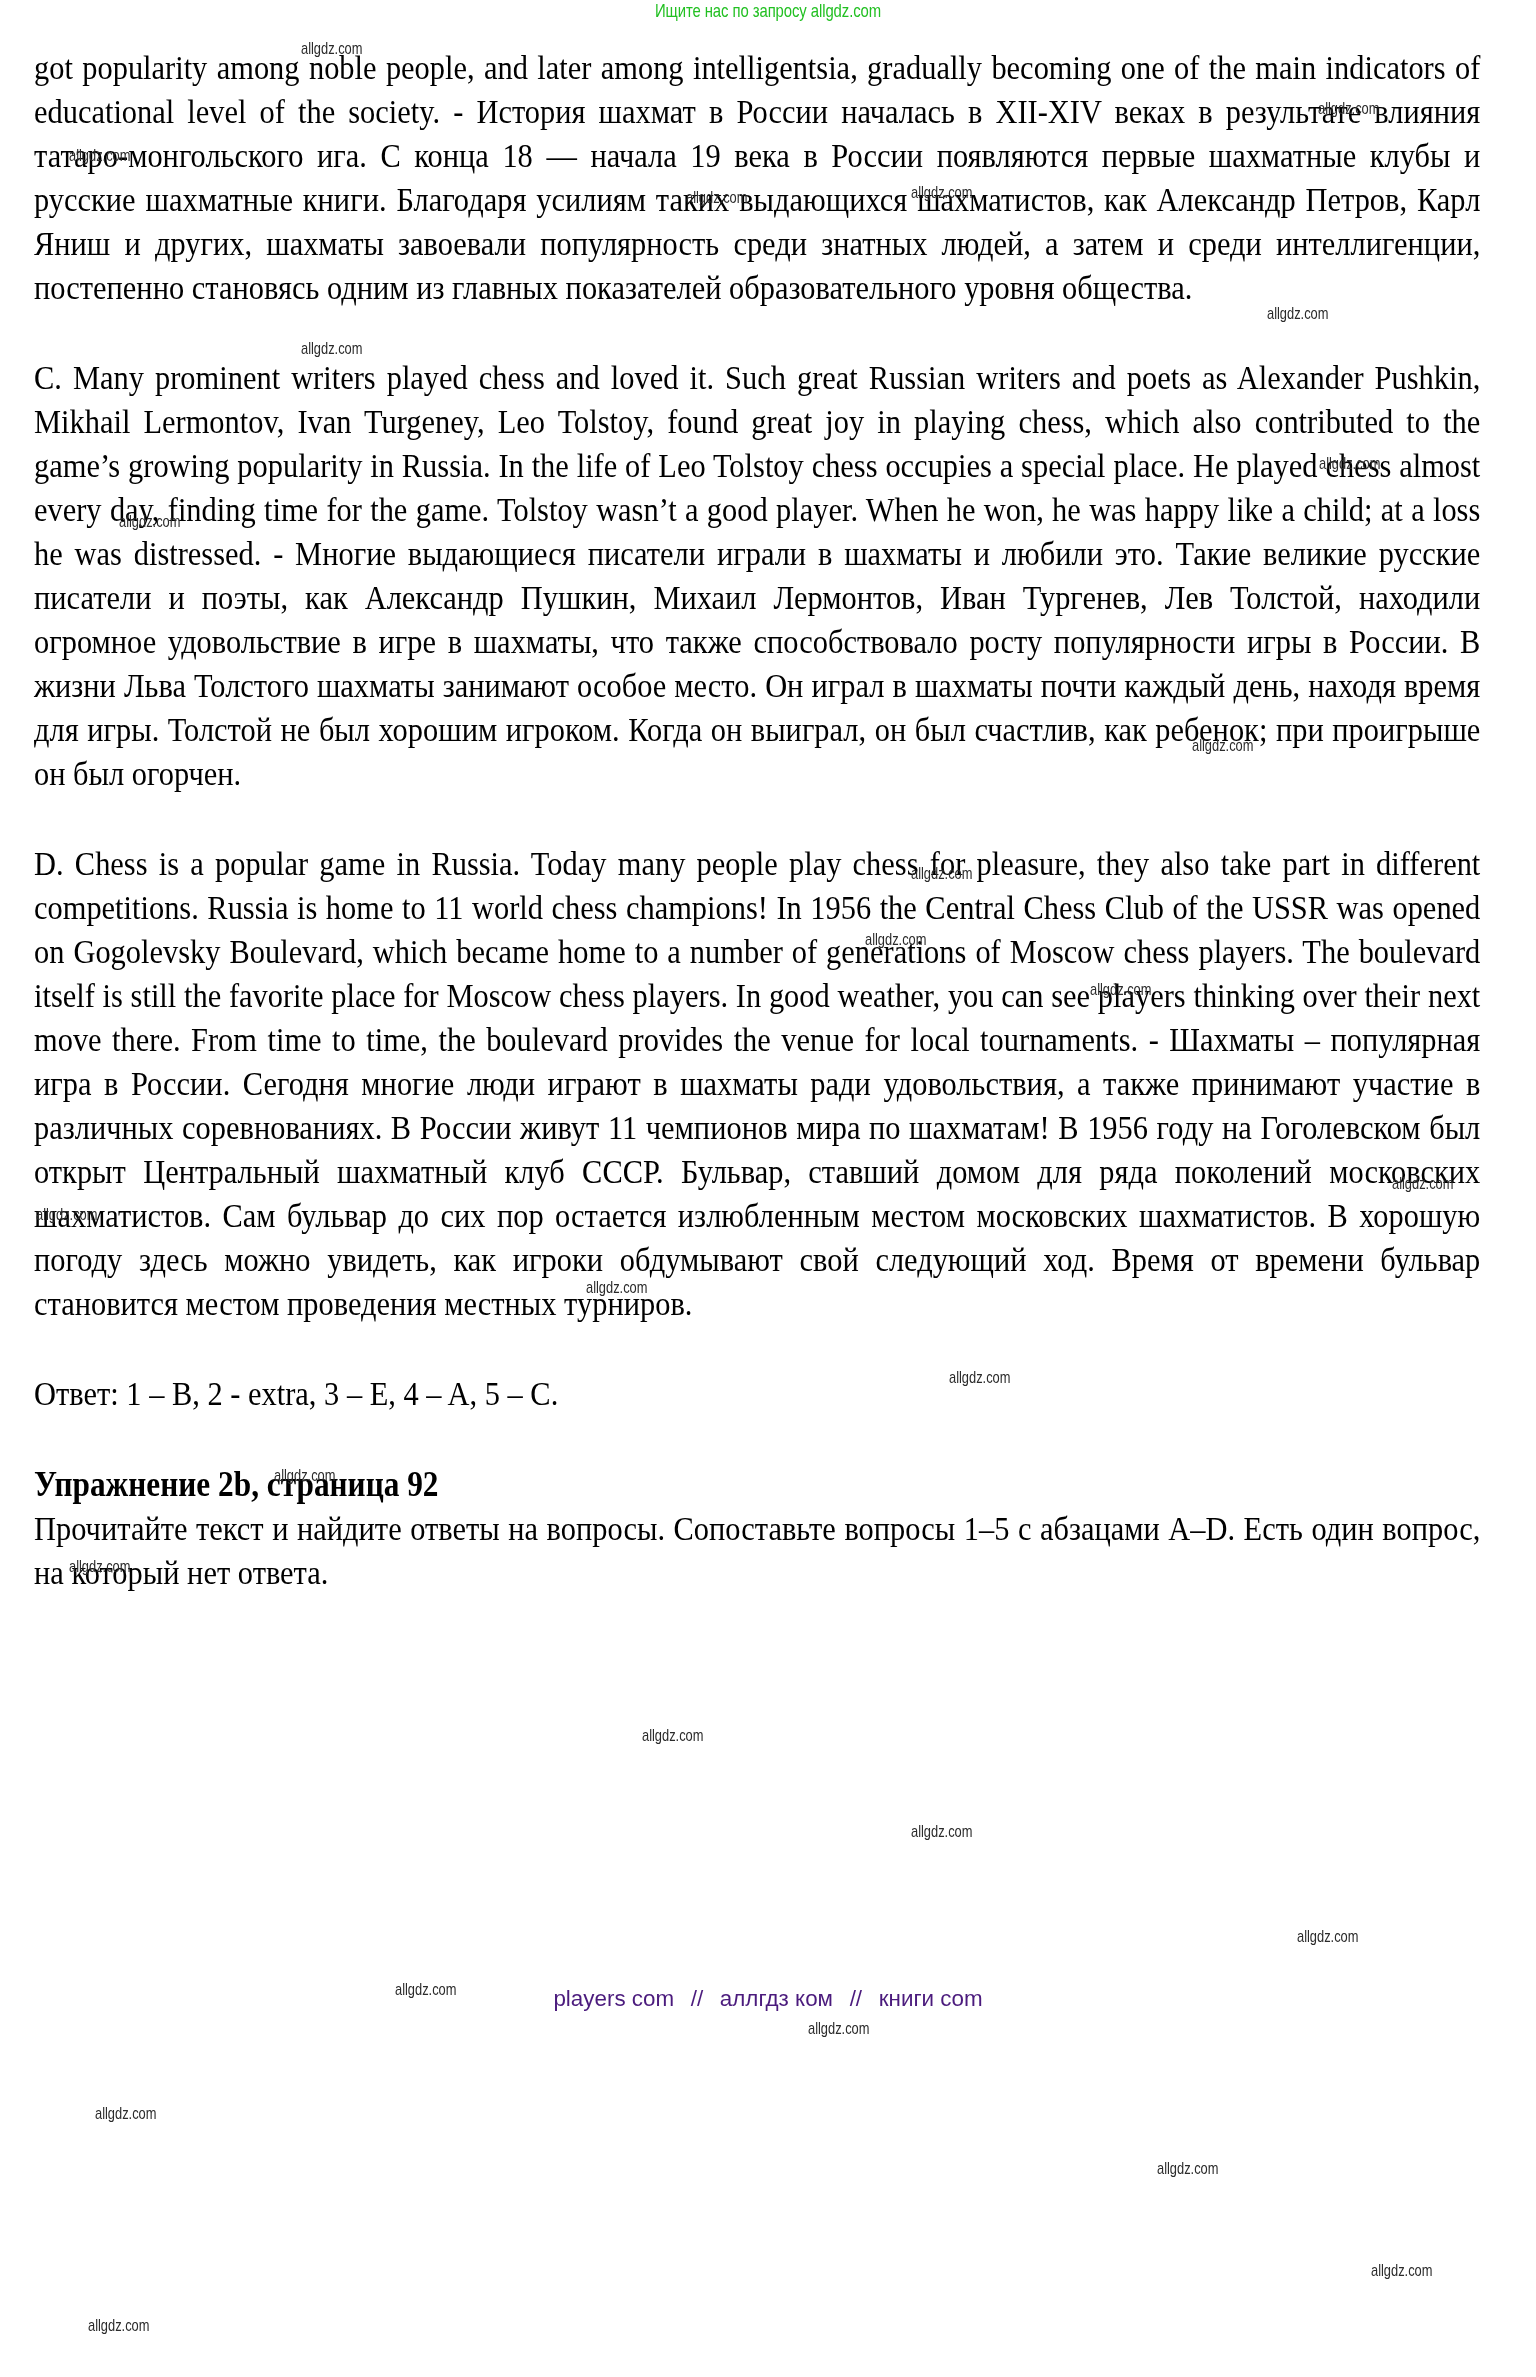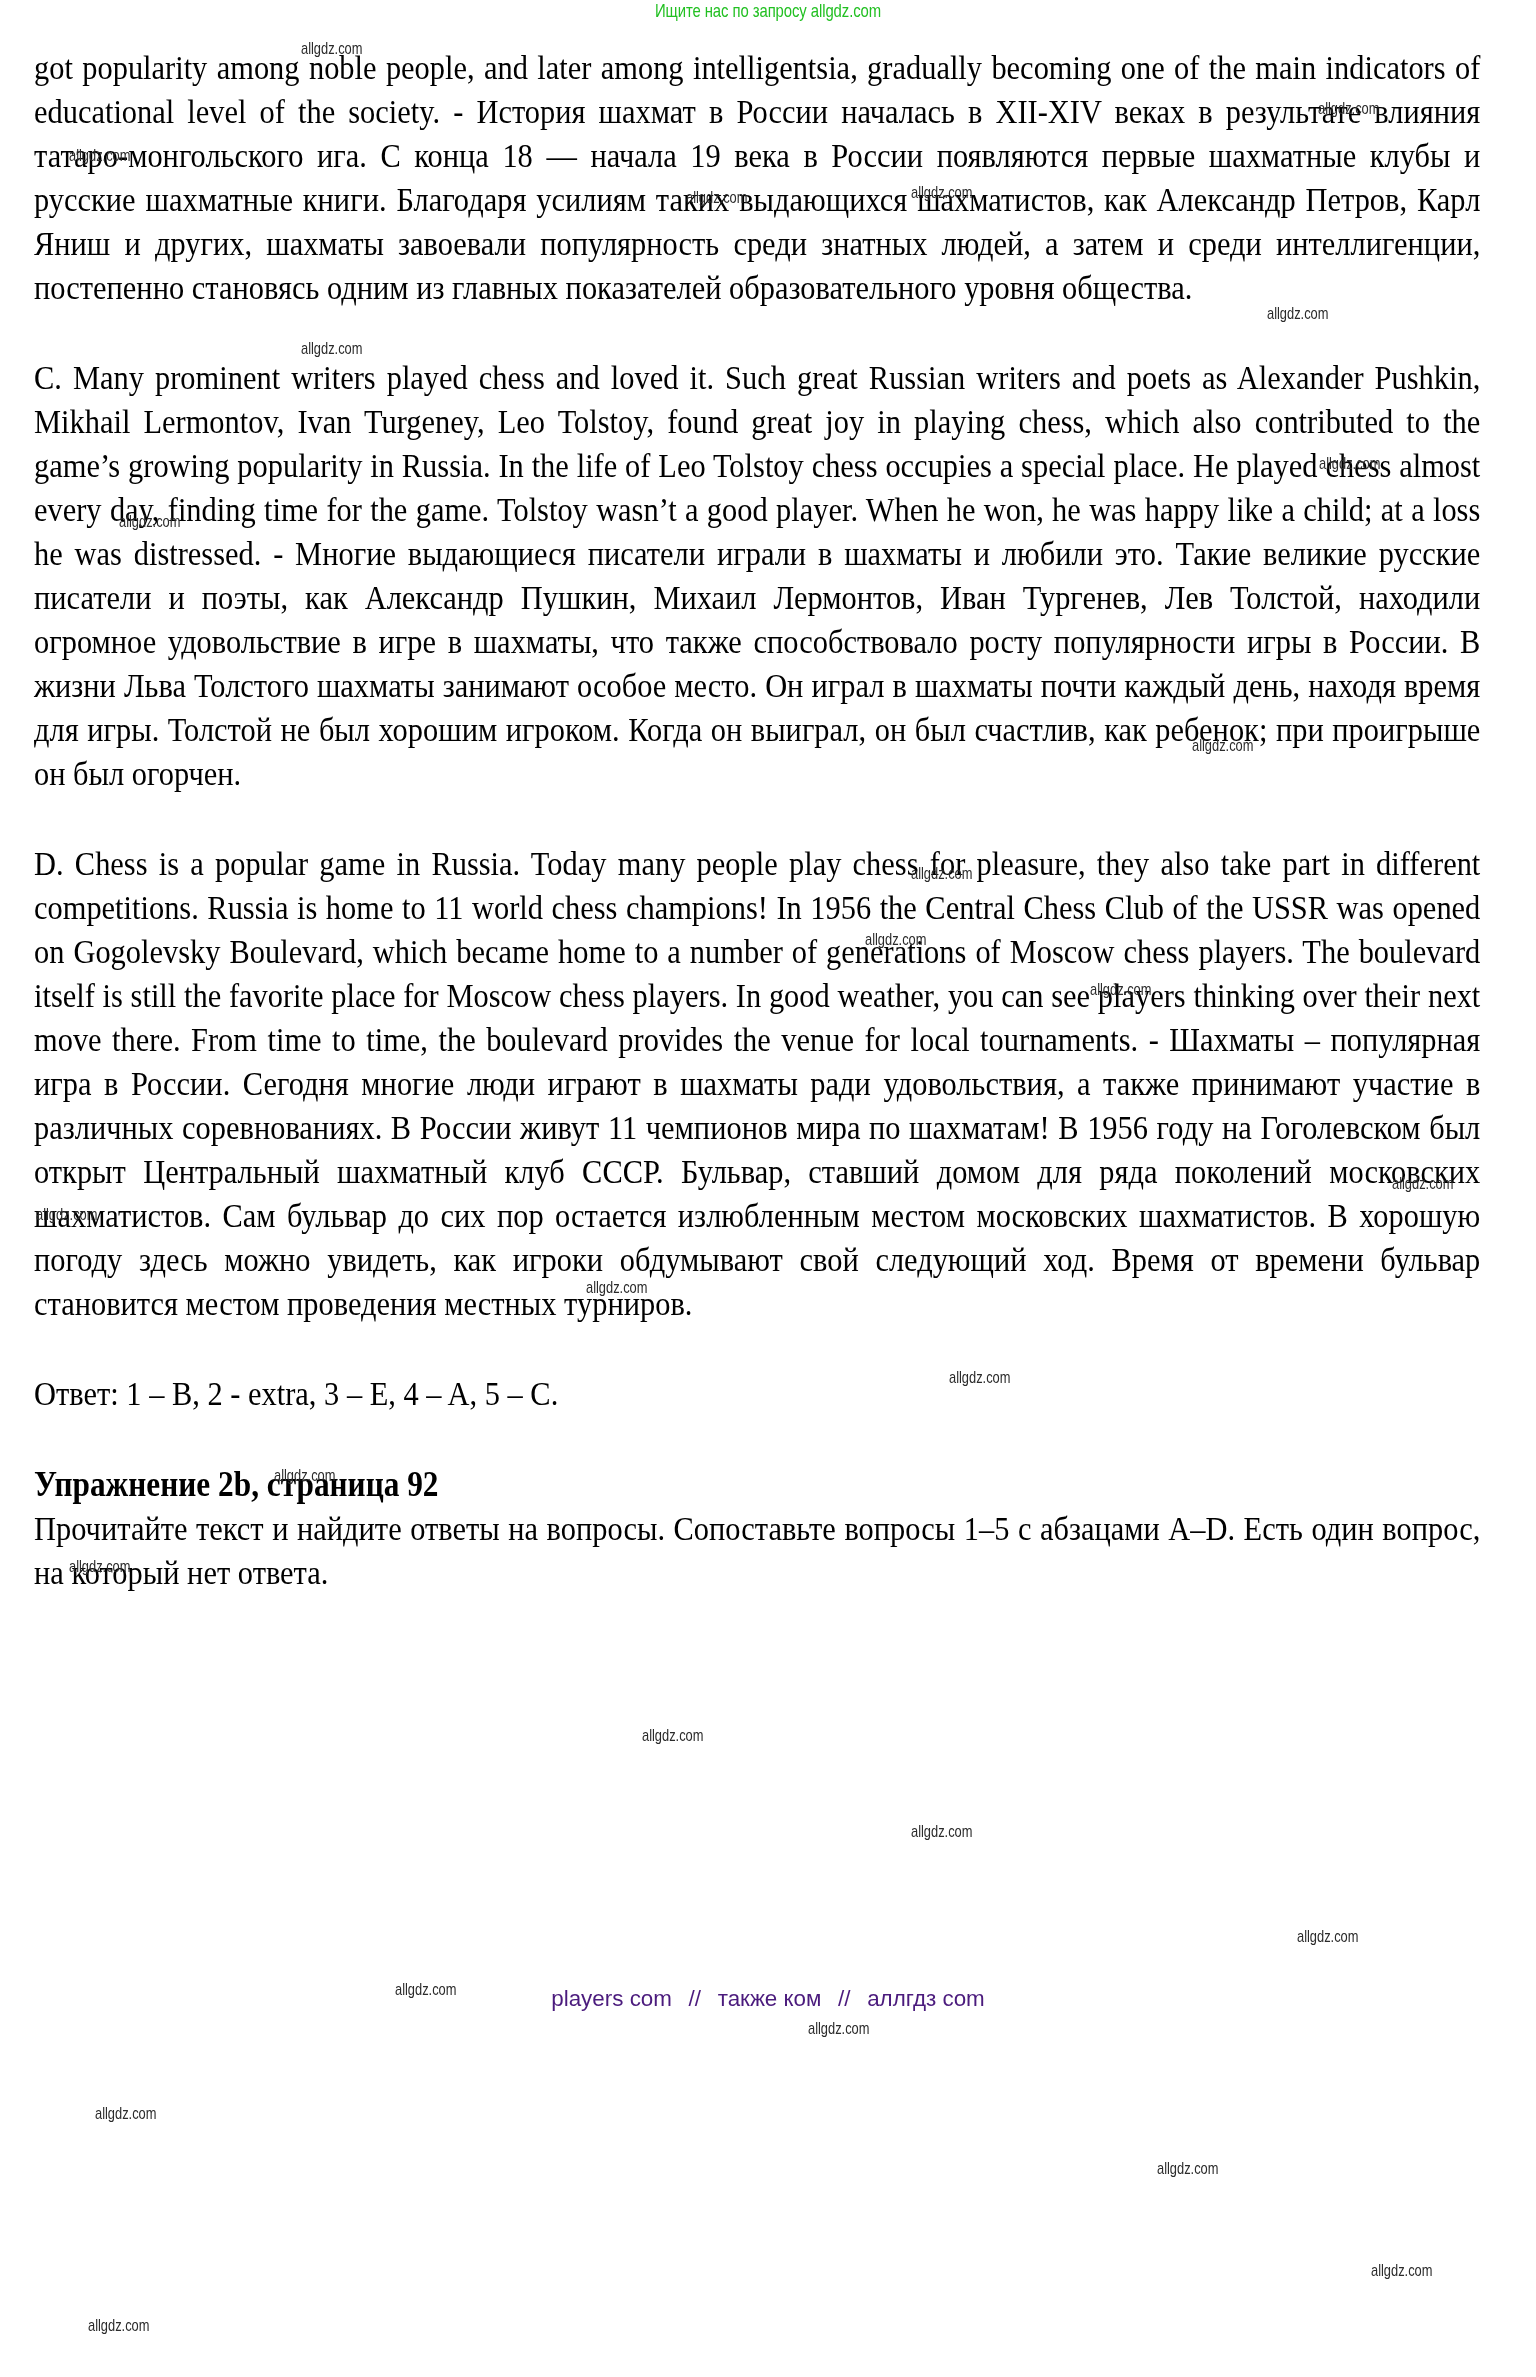--- a/index.html
+++ b/index.html
@@ -177,19 +177,19 @@
       <div class="wm" style="left: 808px; top: 2021px;">allgdz.com</div>
       <div class="wm" style="left: 95px; top: 2106px;">allgdz.com</div>
       <div class="wm" style="left: 1157px; top: 2161px;">allgdz.com</div>
       <div class="wm" style="left: 1371px; top: 2263px;">allgdz.com</div>
       <div class="wm" style="left: 88px; top: 2318px;">allgdz.com</div>
     </div>
 
   <div class="footer" style="color: rgb(75, 27, 125);">
     <span>players com</span>
     <span class="sep">//</span>
-    <span>также ком</span>
+    <span>аллгдз ком</span>
     <span class="sep">//</span>
-    <span>аллгдз com</span>
+    <span>книги com</span>
   </div>
 
 </div>
 
 
 </body></html>

